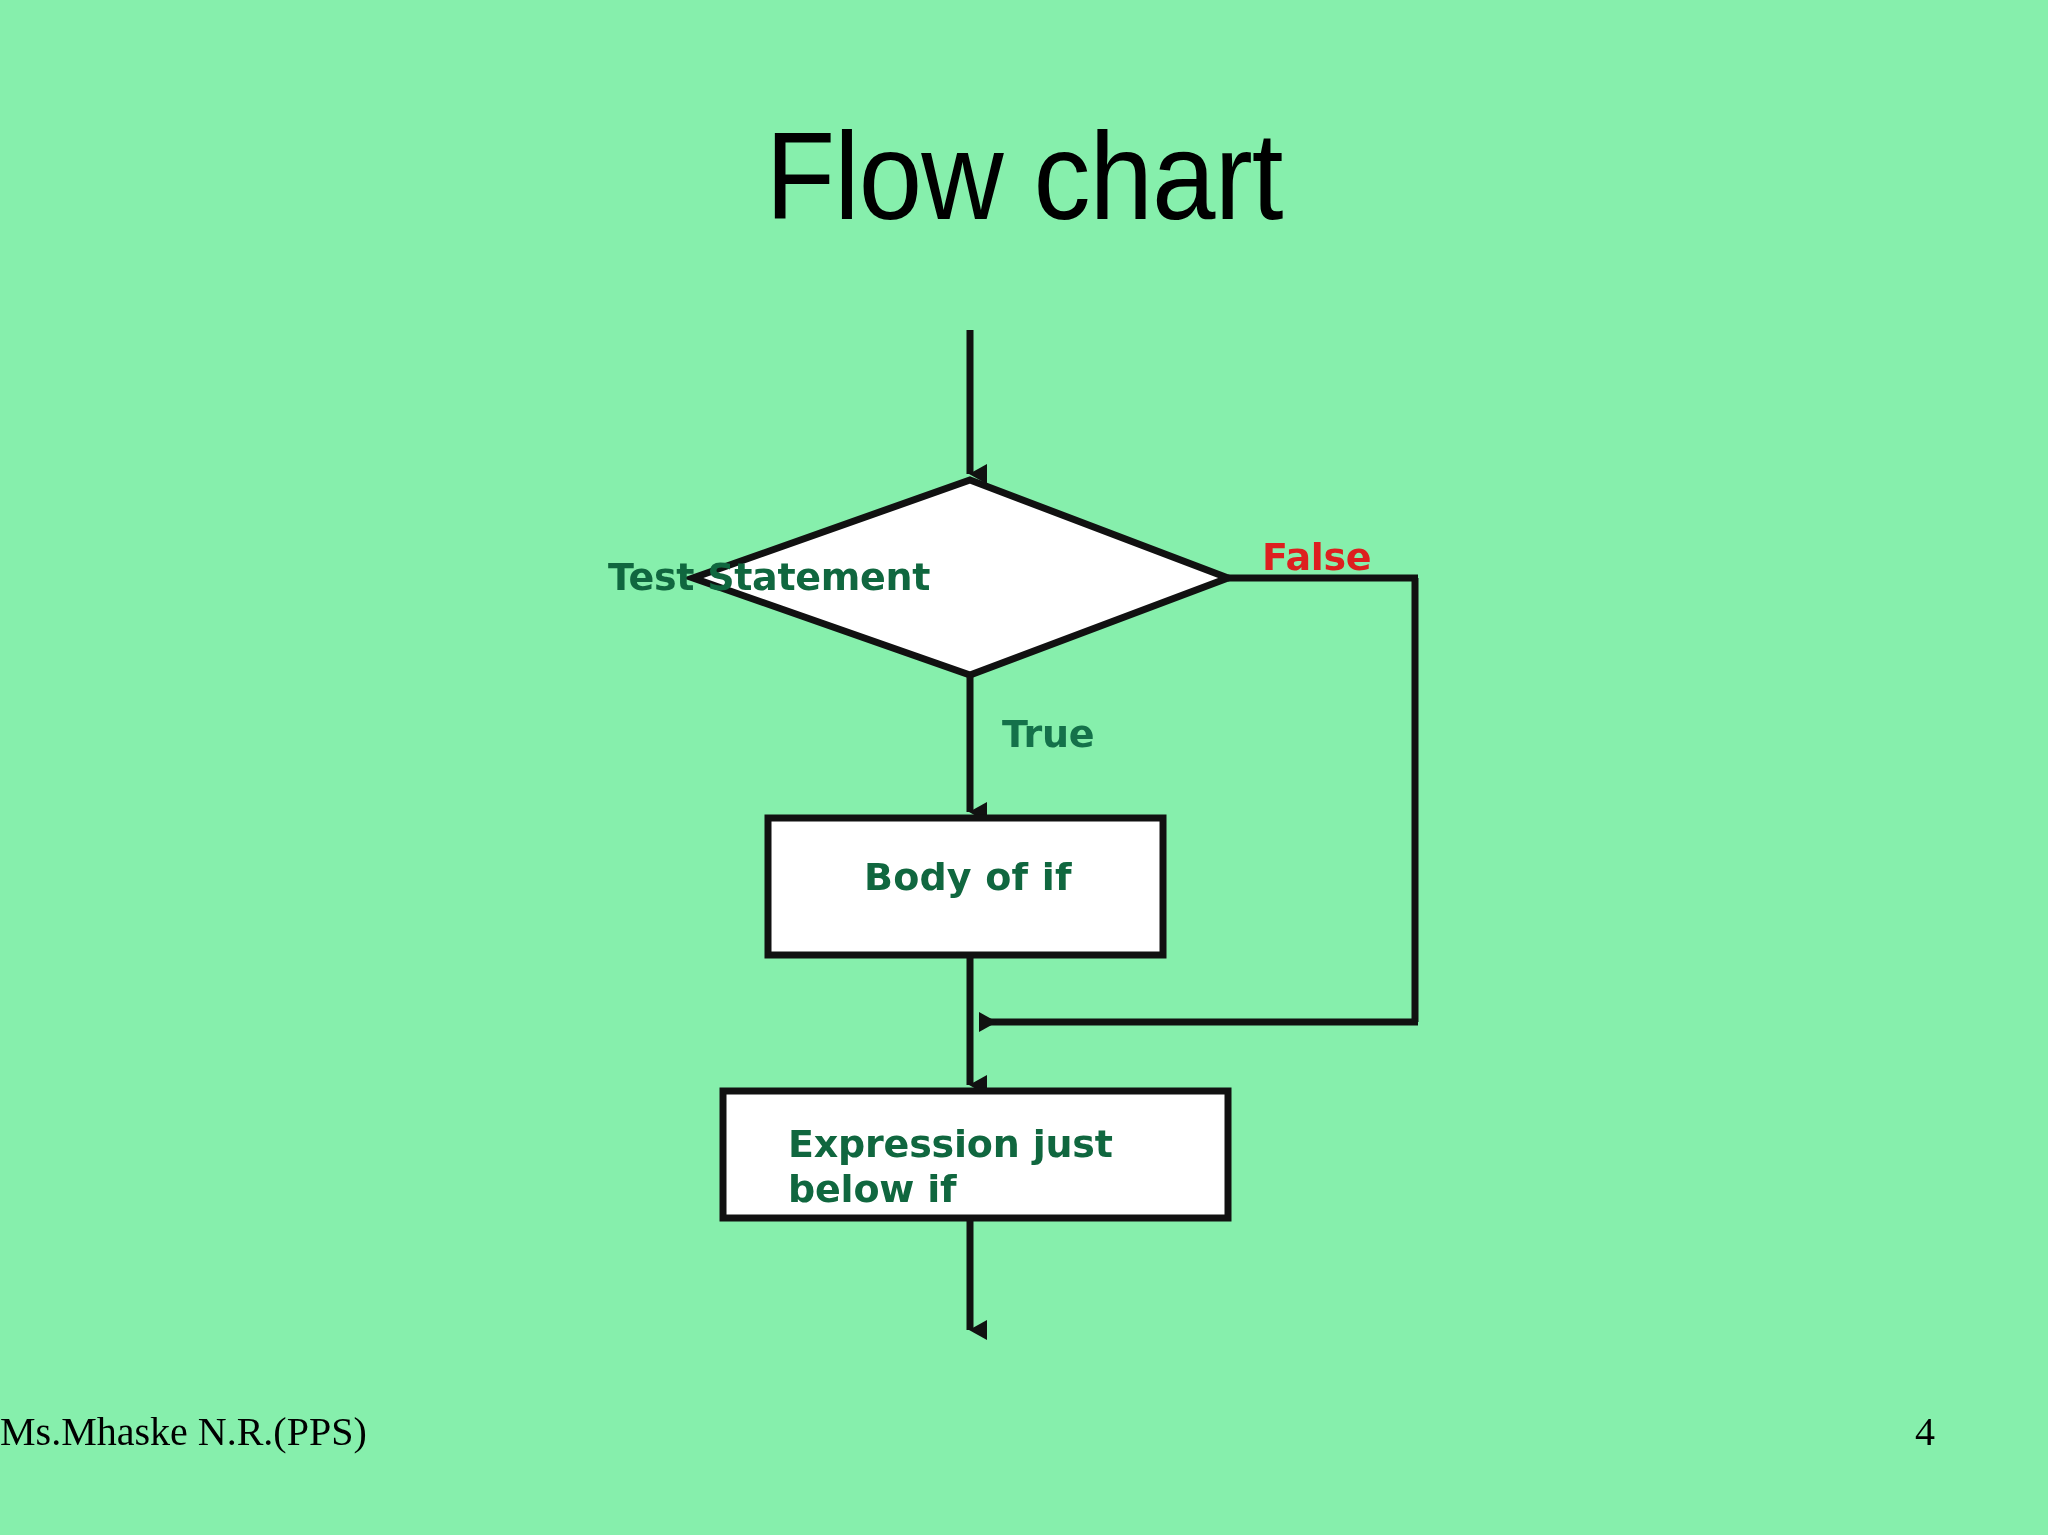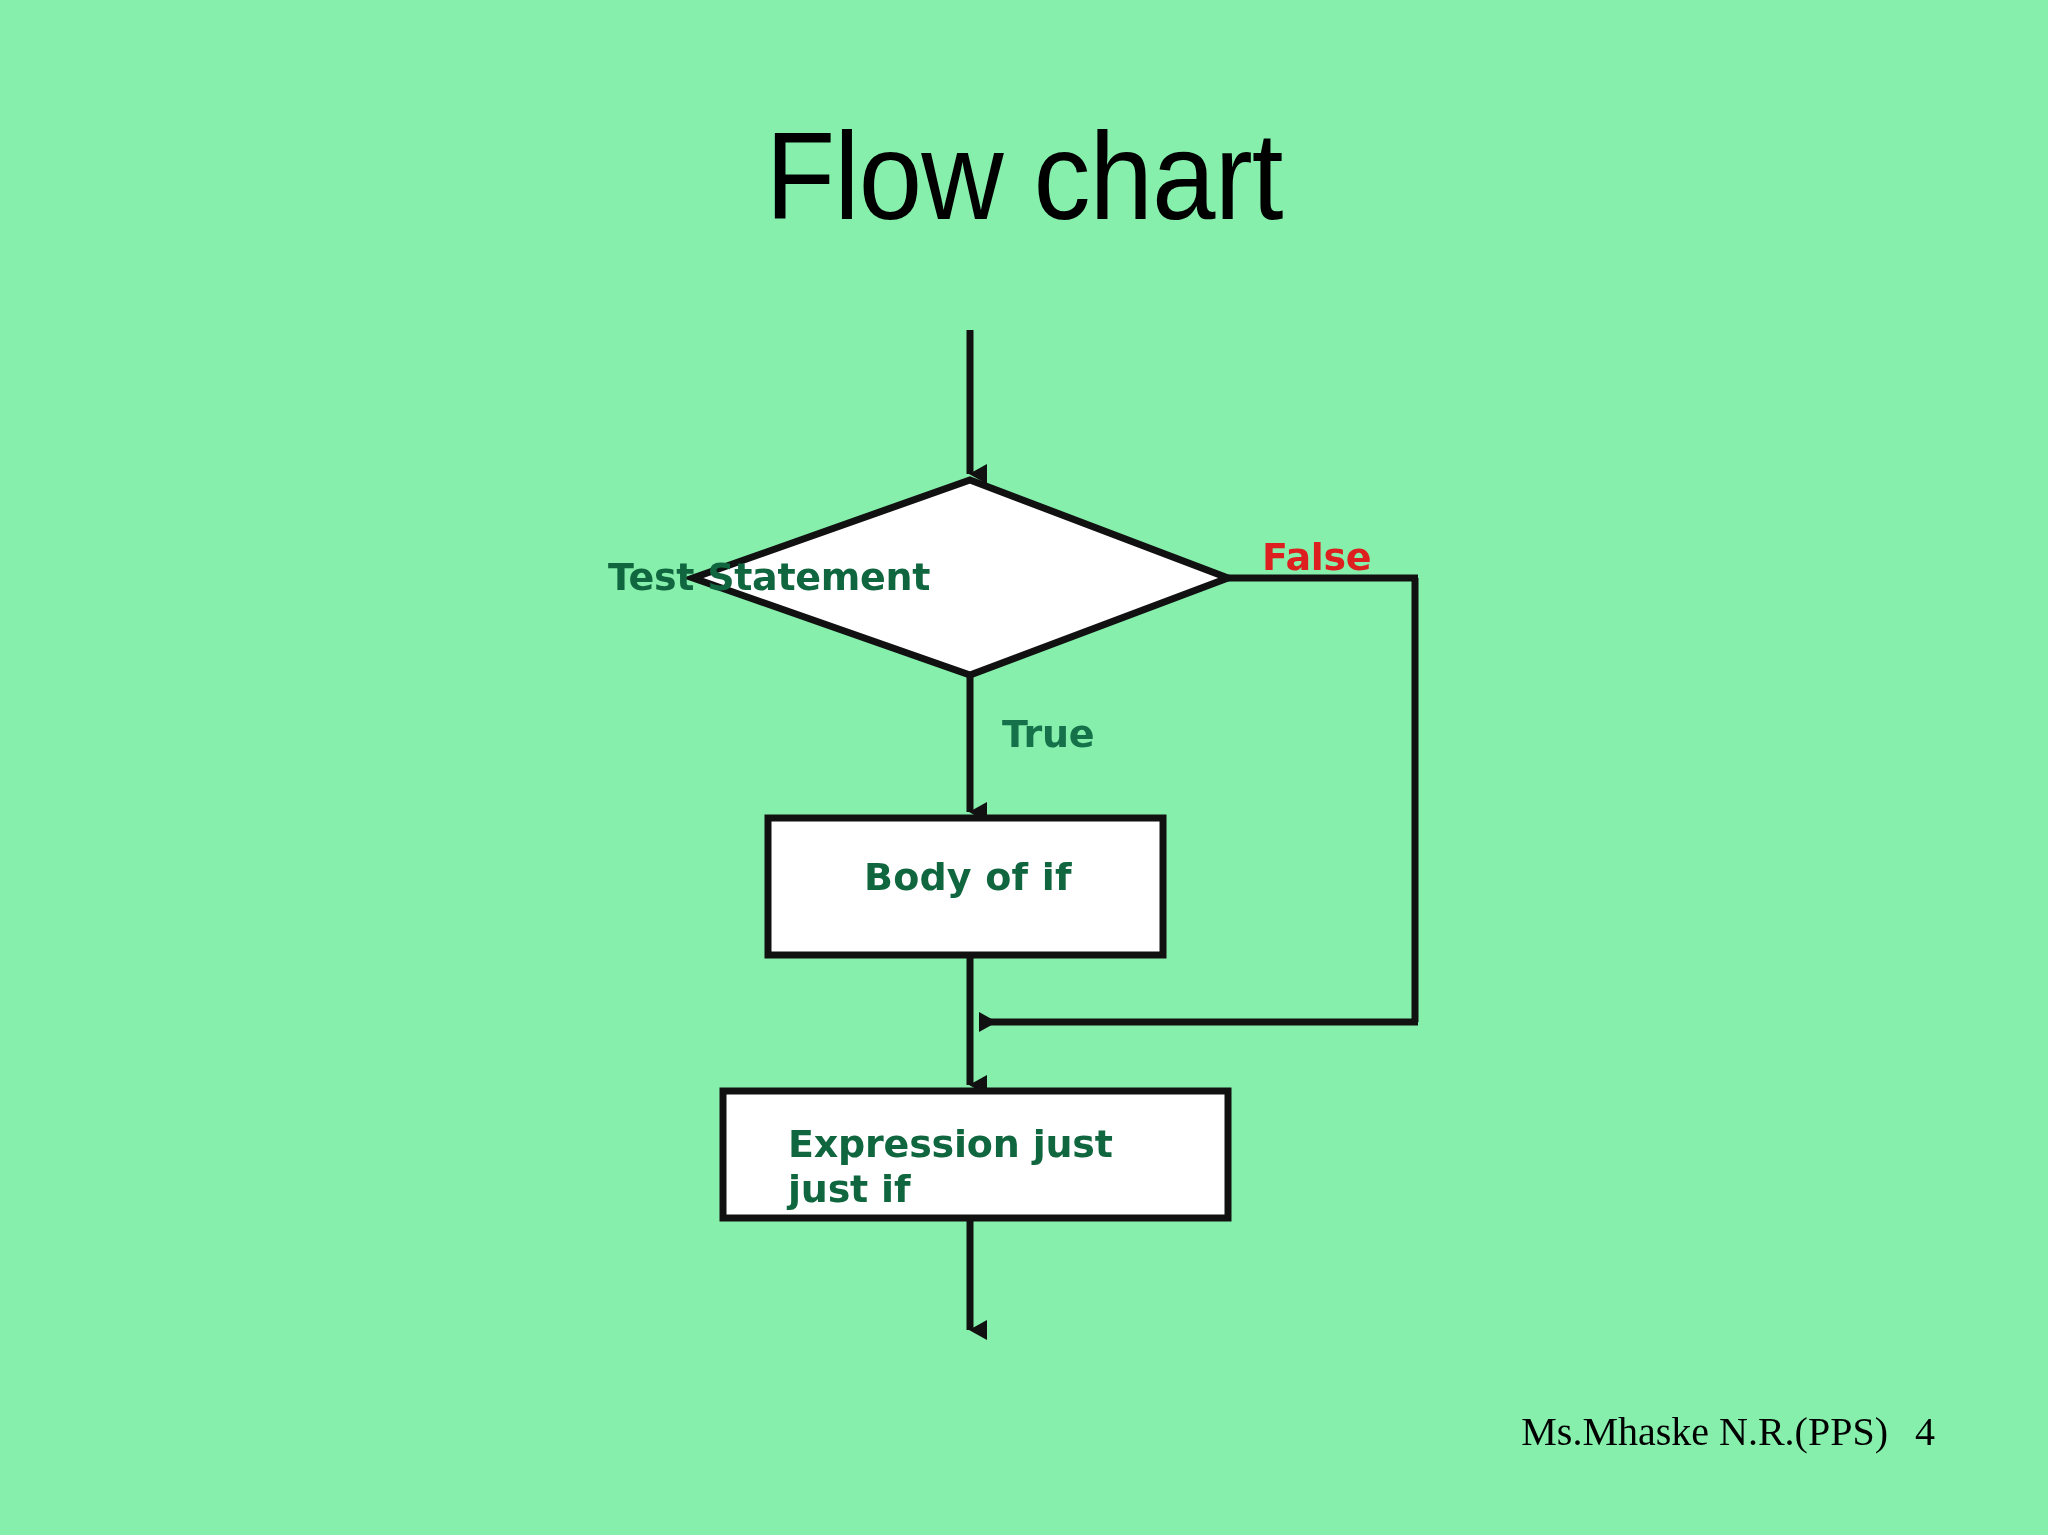--- a/index.html
+++ b/index.html
@@ -95,21 +95,21 @@
     color: #10673f;
     letter-spacing: -0.2px;
   }
 
   
   #footer-author {
     position: absolute;
     left: 0;
     top: 1408px;
     width: 1888px;
-    text-align: right;
+    text-align: left;
     font-family: "Liberation Serif", "DejaVu Serif", serif;
     font-size: 40px;
     color: #000000;
     white-space: nowrap;
   }
   #footer-page-number {
     position: absolute;
     left: 1880px;
     top: 1408px;
     width: 90px;
@@ -166,19 +166,19 @@
   </div>
 
   <div class="fc-label" id="label-test-expression">Test Statement</div>
 
   <div class="fc-label" id="label-false">False</div>
 
   <div class="fc-label" id="label-true">True</div>
 
   <div class="fc-label" id="label-body-of-if">Body of if</div>
 
-  <div class="fc-label" id="label-statement"><span>Expression just</span><br><span>just if</span></div>
+  <div class="fc-label" id="label-statement"><span>Expression just</span><br><span>below if</span></div>
 
   <div id="footer-author">Ms.Mhaske N.R.(PPS)</div>
 
   <div id="footer-page-number">4</div>
 
 </div>
 
 </body></html>

